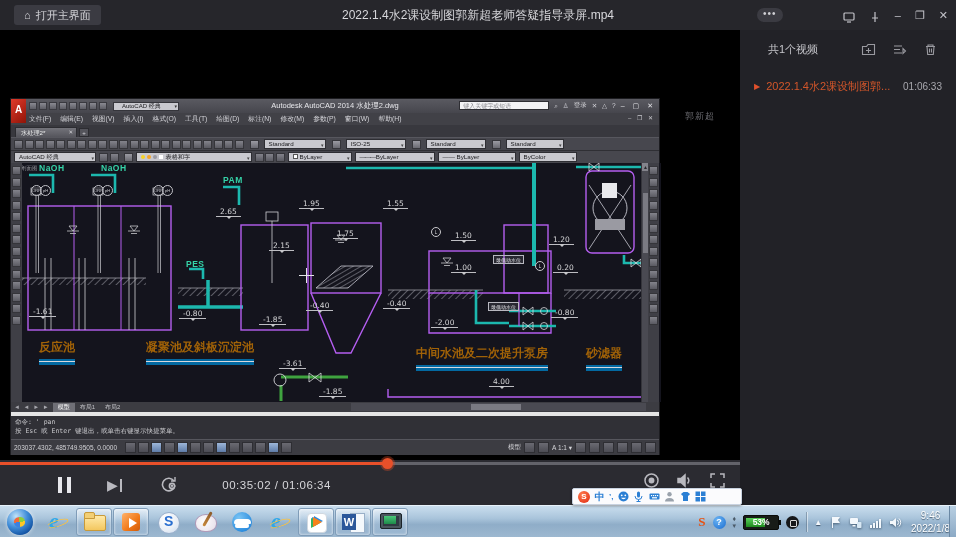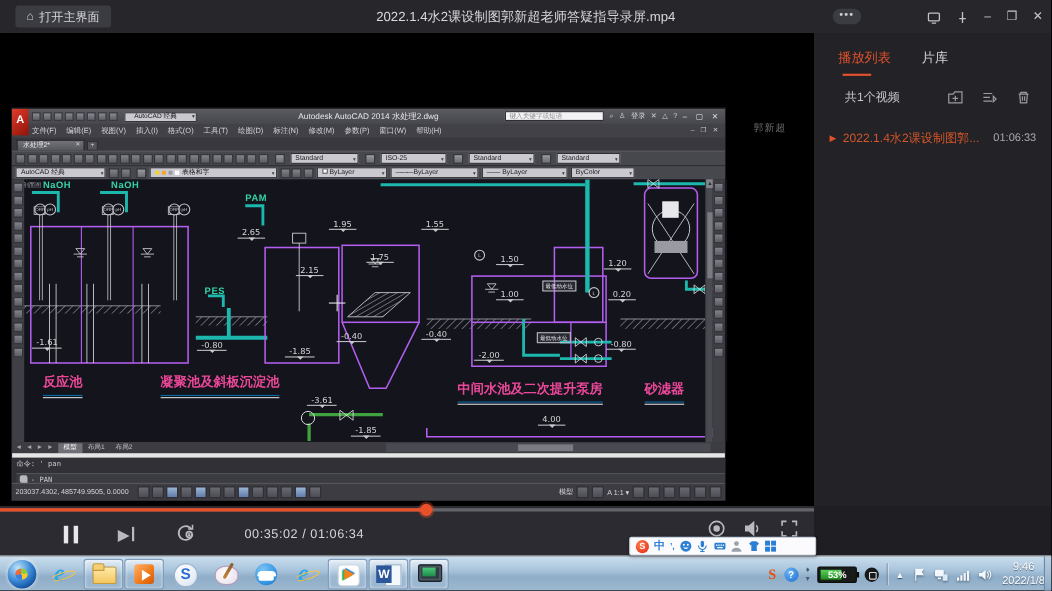--- a/index.html
+++ b/index.html
@@ -85,21 +85,21 @@
   #ac-status{position:absolute;left:0;top:340px;width:100%;height:16px;background:#3c3c42;border-top:1px solid #56565d;display:flex;align-items:center;padding:0 3px;gap:2px;}
   #ac-coords{color:#d2d2d6;font-size:6.5px;margin-right:6px;white-space:nowrap;}
   .sbtn{width:11px;height:11px;background:linear-gradient(#6a6a72,#4c4c54);border:1px solid #2e2e33;flex:none;}
   .sbtn.on{background:linear-gradient(#9db6d8,#5e7ca8);}
   #ac-status .right{margin-left:auto;display:flex;align-items:center;gap:3px;color:#d6d6da;font-size:6.5px;}
 
   
   .elev{position:absolute;color:#d6d6d8;font-size:7.5px;font-family:"DejaVu Sans",sans-serif;border-bottom:1px solid #bdbdc2;padding:0 4px 0 4px;line-height:9px;}
   .elev::after{content:"";position:absolute;left:40%;top:100%;border:3px solid transparent;border-top-color:#c8c8cc;}
   .chem{position:absolute;color:#35d3a8;font-size:8.5px;font-weight:bold;letter-spacing:0.5px;}
-  .tlabel{position:absolute;color:#ec4899;font-size:12px;font-weight:bold;font-family:Liberation Mono, monospace;border-bottom:1px solid #0369a1;padding-bottom:3px;white-space:nowrap;}
+  .tlabel{position:absolute;color:#a16207;font-size:12px;font-weight:bold;font-family:Liberation Mono, monospace;border-bottom:6px solid #0369a1;padding-bottom:3px;white-space:nowrap;}
   .tlabel::after{content:"";position:absolute;left:0;right:0;bottom:-3px;height:1px;background:#d8d8dc;}
   .boxlabel{position:absolute;color:#e8e8ec;font-size:5px;border:0.5px solid #b8b8c0;background:rgba(235,235,240,0.10);padding:0.5px 2px;white-space:nowrap;}
   .inst{position:absolute;width:10px;height:10px;border:1px solid #c8c8cc;border-radius:50%;color:#d8d8da;font-size:4.5px;text-align:center;line-height:9px;}
   .probe{position:absolute;display:flex;}
   .probe b{width:11px;height:11px;border:1px solid #c2c2c8;border-radius:50%;color:#cdcdd2;font-size:4px;font-weight:normal;text-align:center;line-height:10px;margin-right:-2px;background:rgba(20,20,29,0.4);}
   .section-label{position:absolute;color:#9a9aa0;font-size:5.5px;}
   .crosshair{position:absolute;left:288px;top:105px;width:15px;height:15px;}
   .crosshair::before{content:"";position:absolute;left:0;top:7px;width:15px;height:1px;background:#e4e4e8;}
   .crosshair::after{content:"";position:absolute;left:7px;top:0;width:1px;height:15px;background:#e4e4e8;}
 
@@ -513,20 +513,21 @@
             <span class="ltab">布局1</span>
             <span class="ltab">布局2</span>
           </span>
       </div>
       <div id="ac-hscroll">
           <div class="thumb"></div>
         </div>
 
       <div id="ac-cmd">
         <div>命令: ' pan</div>
+        <div>按 Esc 或 Enter 键退出，或单击右键显示快捷菜单。</div>
         <div class="prompt">
             <span class="hand-ic"></span>
             <span>- PAN</span>
           </div>
       </div>
 
       <div id="ac-status">
         <span id="ac-coords">203037.4302, 485749.9505, 0.0000</span>
         <span class="sbtn"></span>
           <span class="sbtn"></span>
@@ -551,24 +552,20 @@
             <span class="sbtn"></span>
             <span class="sbtn"></span>
             <span class="sbtn"></span>
             <span class="sbtn"></span>
         </span>
       </div>
     </div>
   </div>
 
   <div id="sidebar">
-    <div id="sb-tabs">
-      <span id="tab-playlist">播放列表</span>
-      <span id="tab-library">片库</span>
-    </div>
     <div id="sb-count">
       <span>共1个视频</span>
       <span class="spacer"></span>
       <span class="sb-ic"><svg viewBox="0 0 15 15">
             <path d="M1.5 4.5h4l1.5-2h6.5v10h-12z"></path>
             <path d="M5 8.5h5M7.5 6v5"></path>
           </svg></span>
       <span class="sb-ic"><svg viewBox="0 0 15 15">
             <path d="M2 4h8M2 7.5h6M2 11h8"></path>
             <path d="M11 6.5v5l2.5-2.5z"></path>

